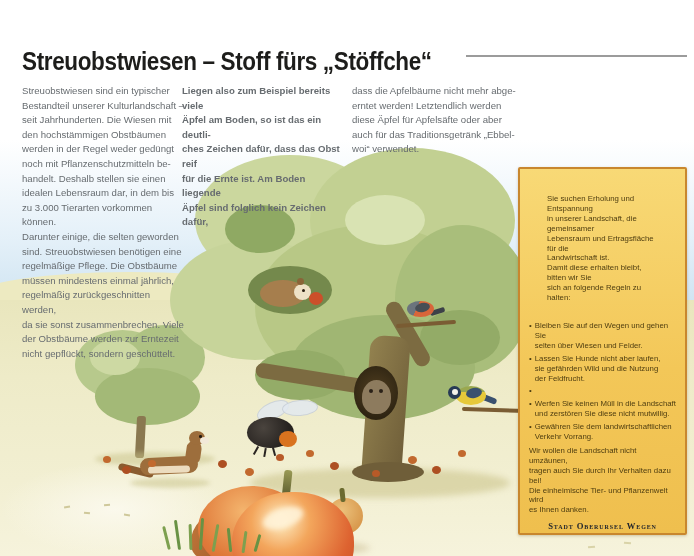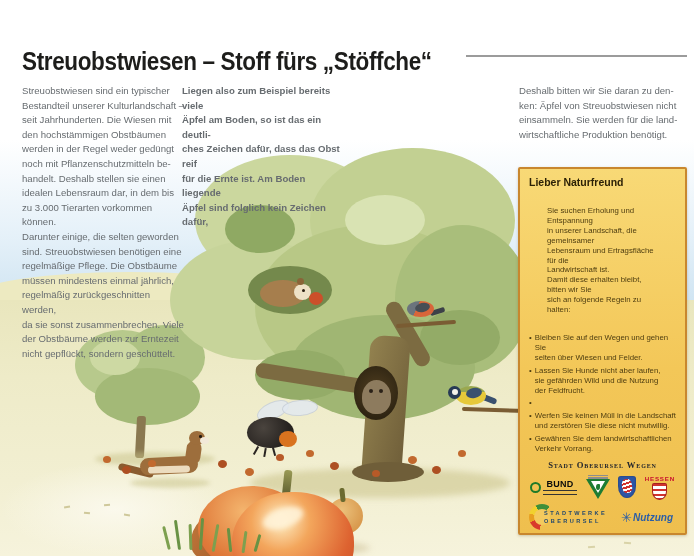--- a/index.html
+++ b/index.html
@@ -195,27 +195,27 @@
 müssen mindestens einmal jährlich,
 regelmäßig zurückgeschnitten werden,
 da sie sonst zusammenbrechen. Viele
 der Obstbäume werden zur Erntezeit
 nicht gepflückt, sondern geschüttelt.</div>
   <div class="col c2 ml">Liegen also zum Beispiel bereits viele
 Äpfel am Boden, so ist das ein deutli-
 ches Zeichen dafür, dass das Obst reif
 für die Ernte ist. Am Boden liegende
 Äpfel sind folglich kein Zeichen dafür,</div>
-  <div class="col c4 ml">Deshalb bitten wir Sie daran zu den-
-ken: Äpfel von Streuobstwiesen nicht
-einsammeln. Sie werden für die land-
-wirtschaftliche Produktion benötigt.</div>
+  <div class="col c3 ml">dass die Apfelbäume nicht mehr abge-
+erntet werden! Letztendlich werden
+diese Äpfel für Apfelsäfte oder aber
+auch für das Traditionsgetränk „Ebbel-
+woi“ verwendet.</div>
 
   <aside class="nbox">
-    <h2>Lieber Naturfreund</h2>
     <p class="bx ml" style="margin:18px;">Sie suchen Erholung und Entspannung
 in unserer Landschaft, die gemeinsamer
 Lebensraum und Ertragsfläche für die
 Landwirtschaft ist.
 Damit diese erhalten bleibt, bitten wir Sie
 sich an folgende Regeln zu halten:</p>
     <ul class="rules">
       <li>
           <span class="blt">•</span>
           <span class="bx ml">Bleiben Sie auf den Wegen und gehen Sie
@@ -234,20 +234,24 @@
           <span class="blt">•</span>
           <span class="bx ml">Werfen Sie keinen Müll in die Landschaft
 und zerstören Sie diese nicht mutwillig.</span>
         </li>
       <li>
           <span class="blt">•</span>
           <span class="bx ml">Gewähren Sie dem landwirtschaftlichen
 Verkehr Vorrang.</span>
         </li>
     </ul>
+    <p class="bx ml closing" style="margin:0;">Wir wollen die Landschaft nicht umzäunen,
+tragen auch Sie durch Ihr Verhalten dazu bei!
+Die einheimische Tier- und Pflanzenwelt wird
+es Ihnen danken.</p>
 
     <div class="city">Stadt Oberursel Wegen</div>
 
     <div class="lrow lrow1">
       <div class="bund">
         <span class="bund-ring"></span>
         <span class="bund-col">
           <span class="bund-label">BUND</span>
           <span class="bund-sub"></span>
         </span>

